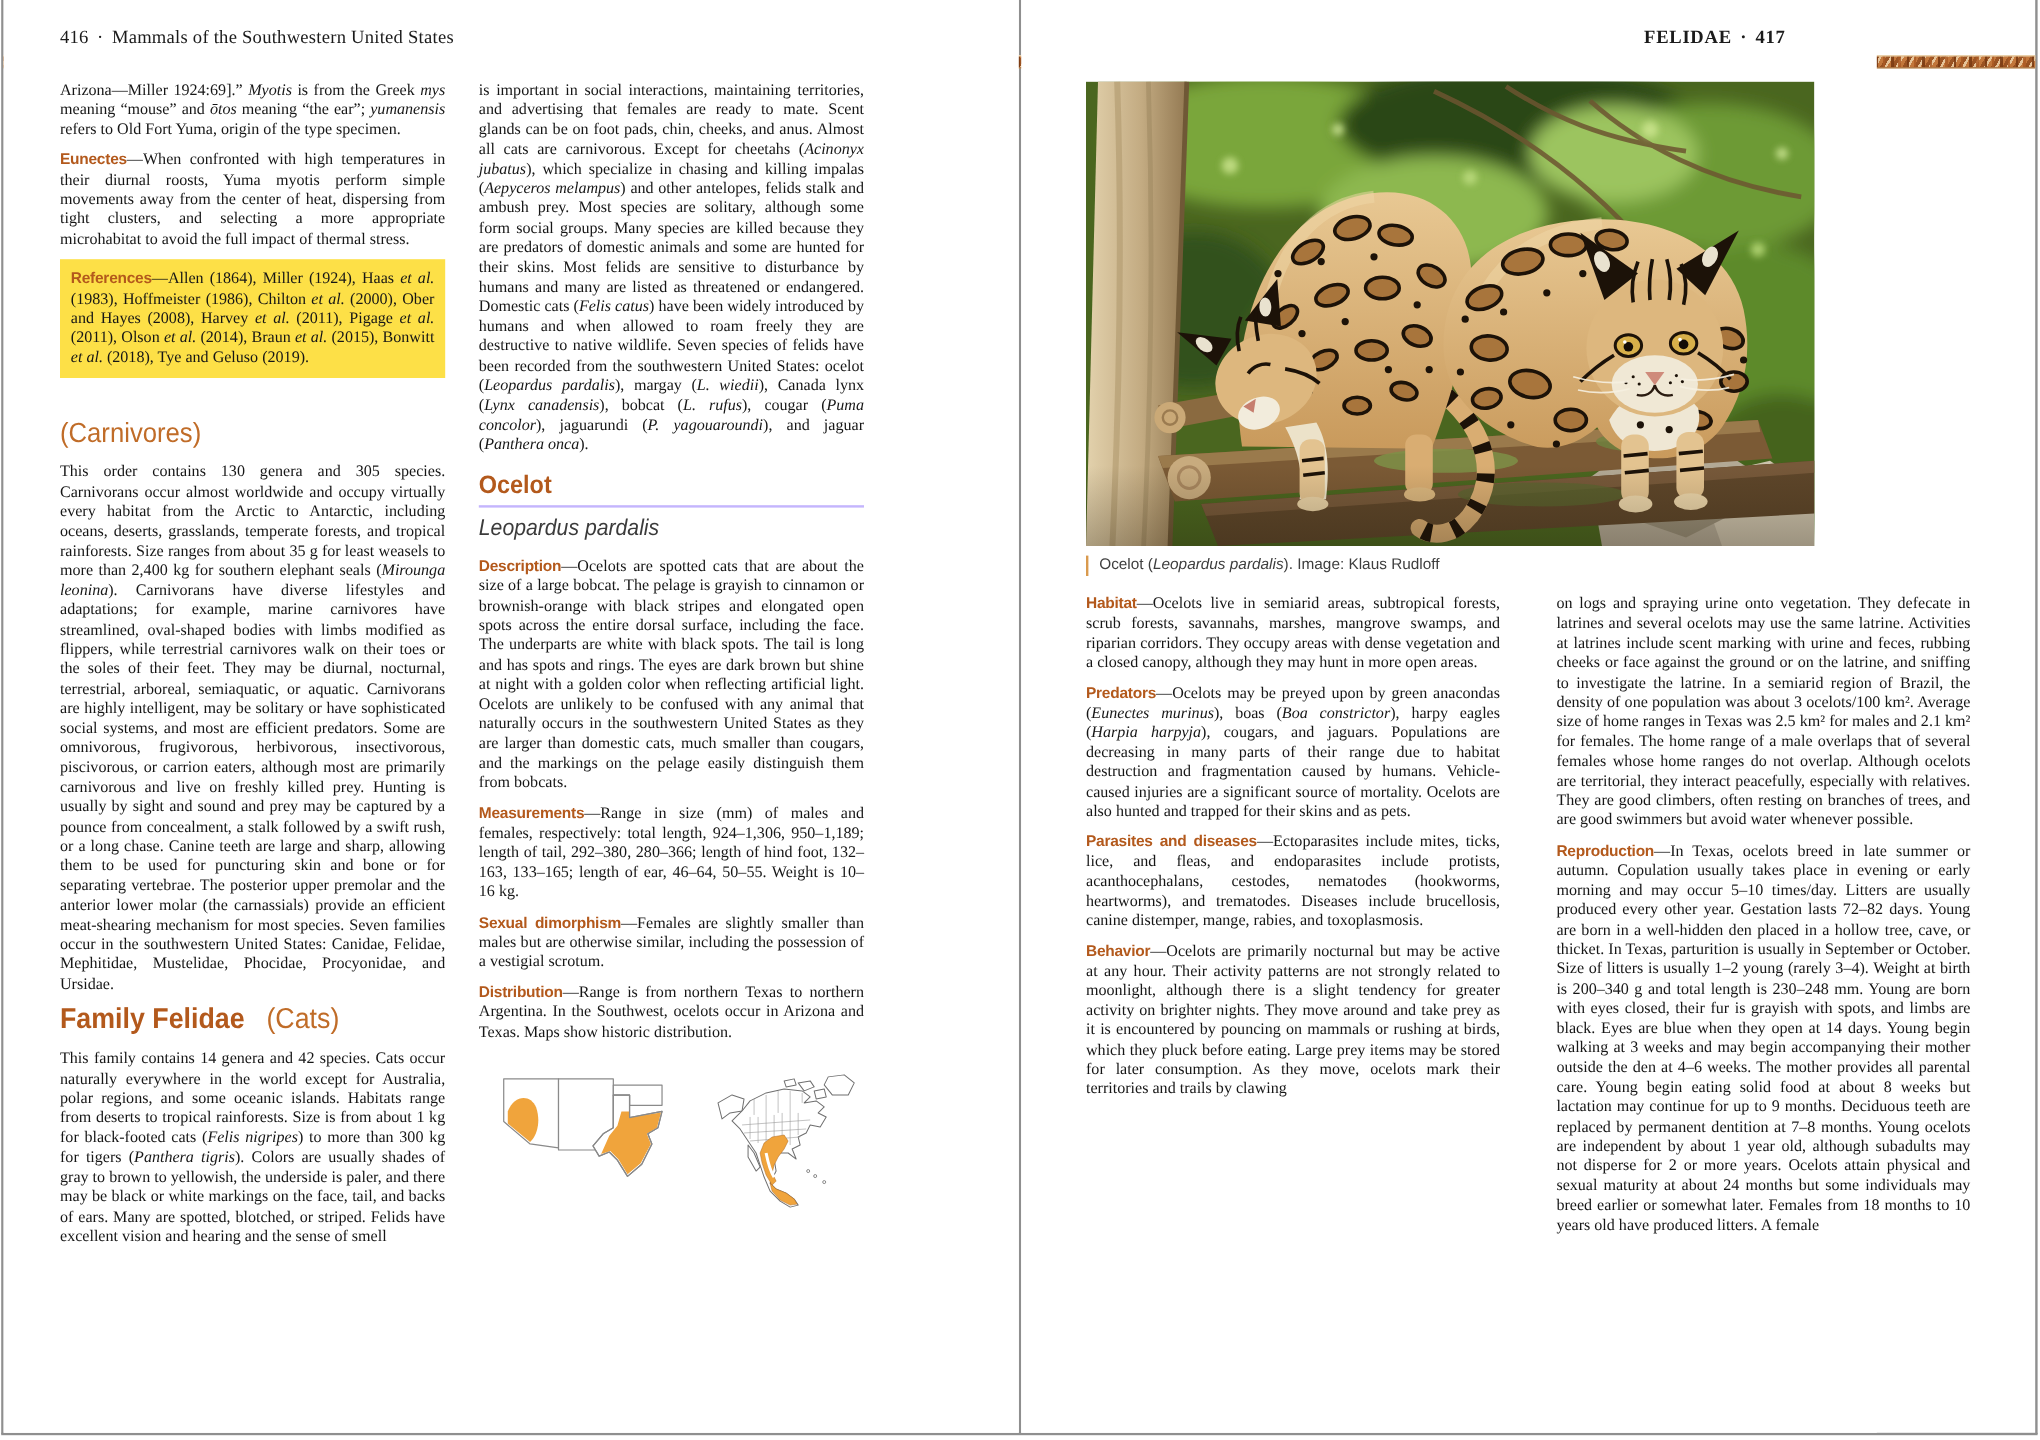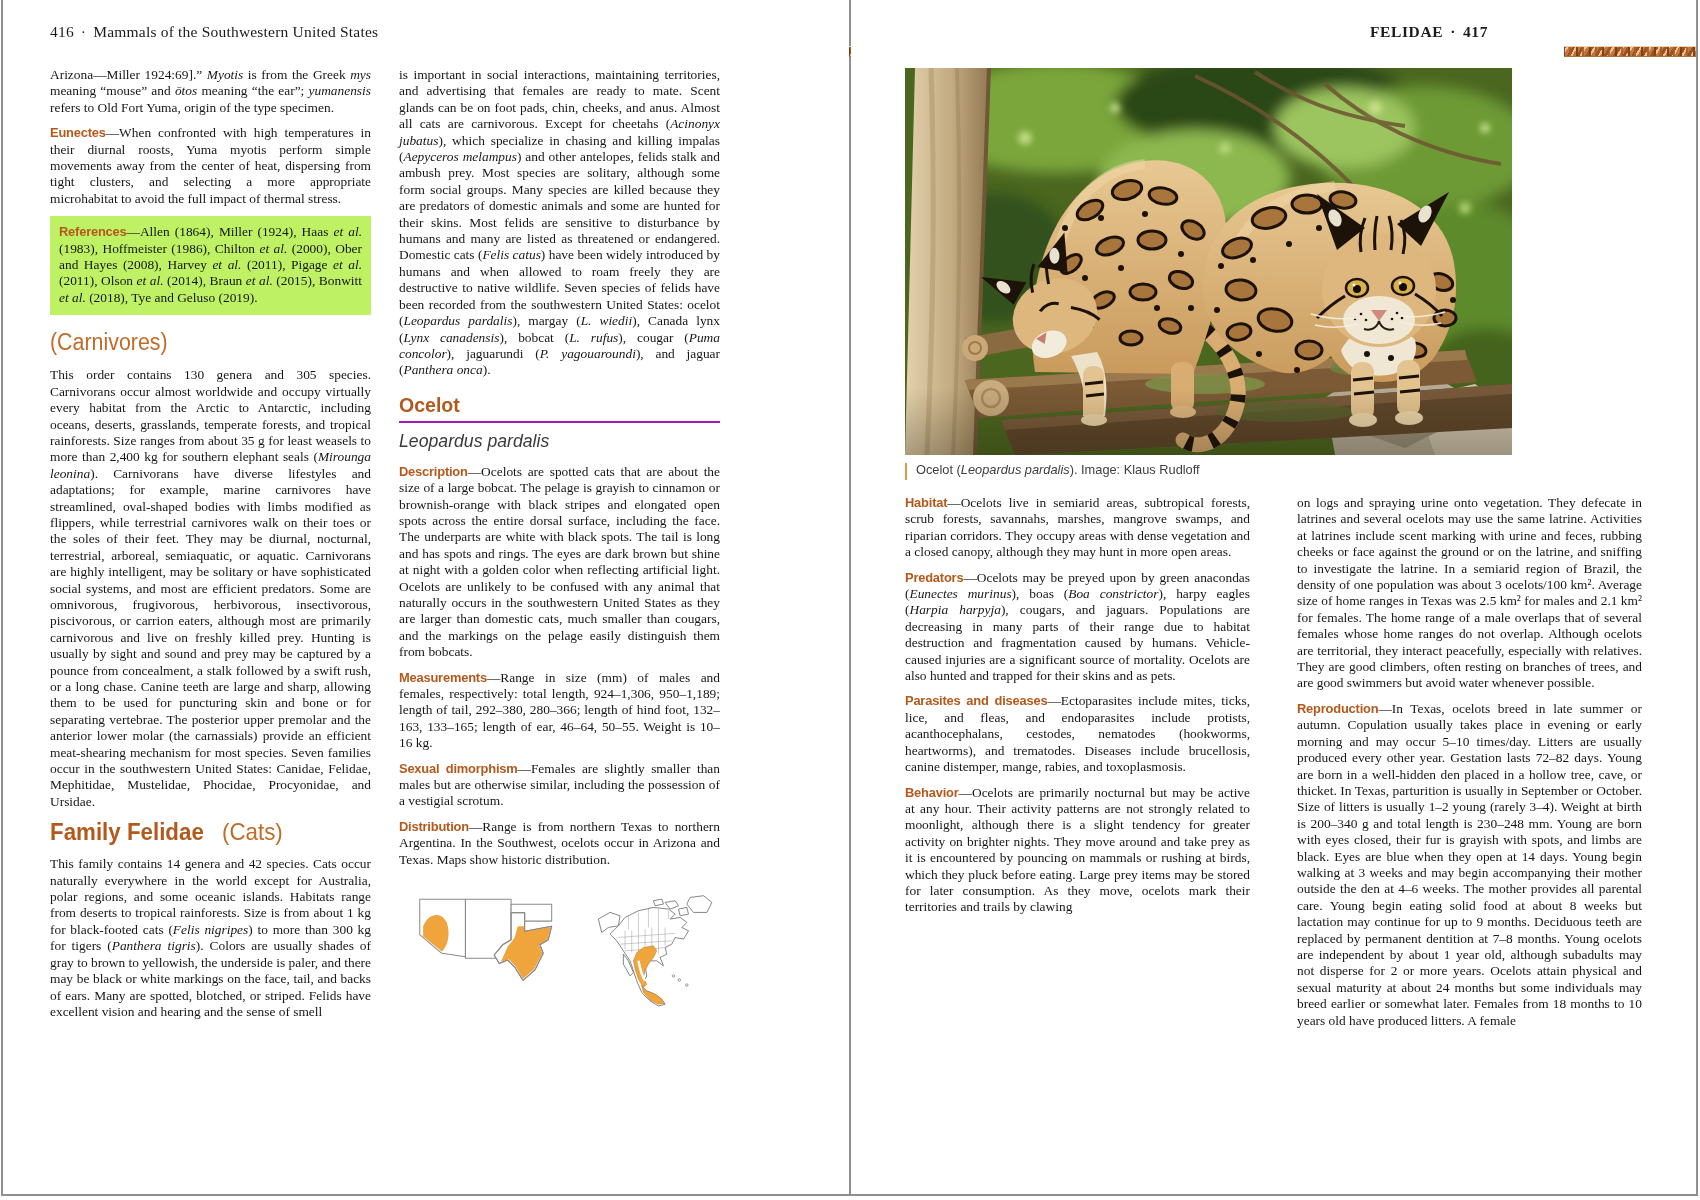--- a/index.html
+++ b/index.html
@@ -33,30 +33,30 @@
   #lp-col1 { left:47px; top:67px; width:321px; }
   #lp-col2 { left:396px; top:67px; width:321px; }
   #rp-photo-block { left:54px; top:68px; width:607px; }
   #rp-col1 { left:54px; top:495px; width:345px; }
   #rp-col2 { left:446px; top:495px; width:345px; }
 
   p.body { font-size:13.4px; line-height:16.4px; text-align:justify; margin-bottom:9px; }
   p.body:last-child { margin-bottom:0; }
   .rh { font-family:"Liberation Sans", sans-serif; font-weight:bold; color:#b3591c; font-size:12.9px; letter-spacing:-.2px; }
 
-  .refbox { background:#bef264; padding:8px 9px 9px; margin-bottom:14px; }
+  .refbox { background:#fde047; padding:8px 9px 9px; margin-bottom:32px; }
   .refbox p.body { margin-bottom:0; }
 
   .h-order { margin-top:16px; font-family:"Liberation Sans", sans-serif; font-weight:bold; font-size:27px; line-height:29px; color:#b3591c; letter-spacing:-.5px; white-space:nowrap; }
   .h-order span, .h-order-sub span, .h-family span, .h-species span, .h-sci span { display:inline-block; transform:scaleX(.93); transform-origin:0 50%; }
   .h-order-sub { font-family:"Liberation Sans", sans-serif; font-weight:normal; font-size:23px; line-height:26px; color:#c06c28; margin-bottom:12px; white-space:nowrap; }
   .h-family { margin-top:2px; margin-bottom:12px; font-family:"Liberation Sans", sans-serif; font-size:24px; line-height:25px; color:#b3591c; white-space:nowrap;text-decoration:underline; }
   .h-family .bold { font-weight:bold; }
   .h-family .qual { font-weight:normal; color:#c06c28; }
-  .h-species { margin-top:14px; font-family:"Liberation Sans", sans-serif; font-weight:bold; font-size:21px; line-height:23px; color:#b3591c; border-bottom:2px solid #a21caf; padding-bottom:5px; margin-bottom:7px; }
+  .h-species { margin-top:14px; font-family:"Liberation Sans", sans-serif; font-weight:bold; font-size:21px; line-height:23px; color:#b3591c; border-bottom:2px solid #c4b5fd; padding-bottom:5px; margin-bottom:7px; }
   .h-sci { font-family:"Liberation Sans", sans-serif; font-style:italic; font-size:19px; color:#3b3b3b; margin-bottom:12px; }
 
   .maps-row { display:flex; align-items:flex-start; gap:38px; margin:18px 0 0 14px; }
 
   .photo { width:607px; height:387px; display:block; }
   .caption { display:flex; align-items:flex-start; margin-top:7px; font-family:"Liberation Sans", sans-serif; font-size:12.8px; color:#3e3e3e; }
   .caption-bar { width:2px; height:17px; background:#d99a4e; margin-right:9px; flex:none; margin-top:1px; }
 </style>
 </head>
 <body>

